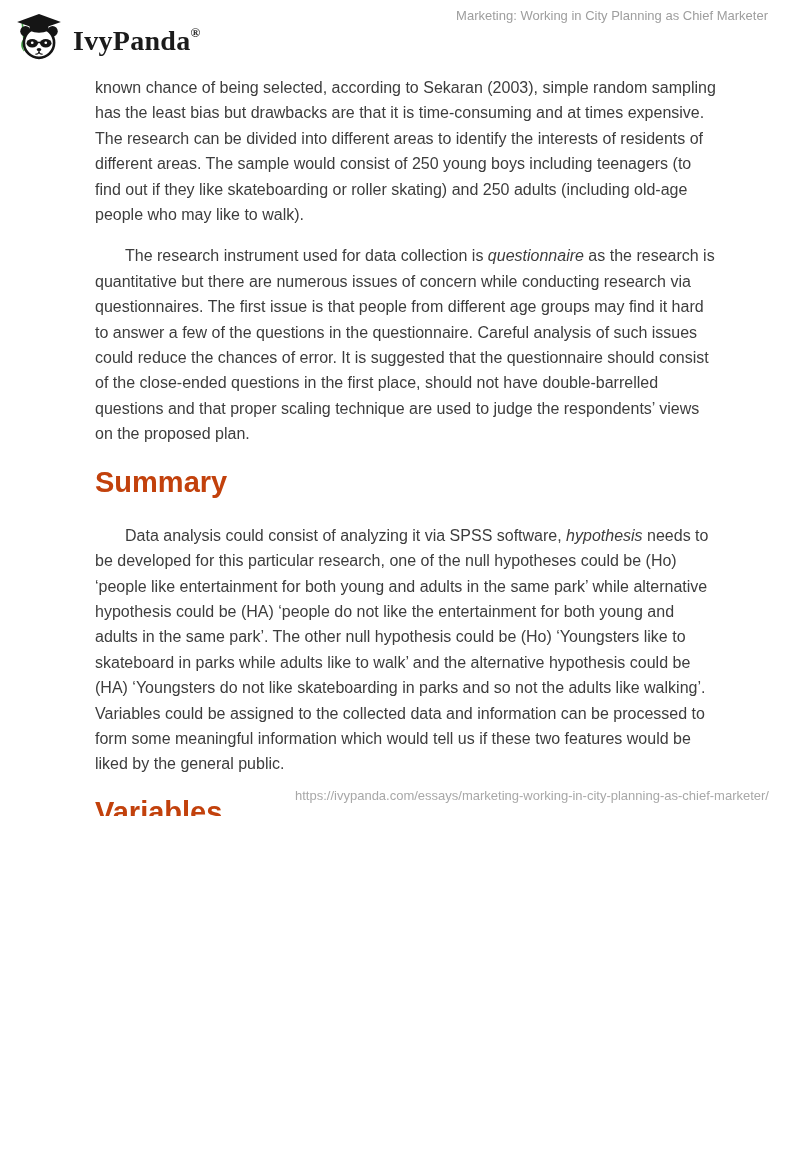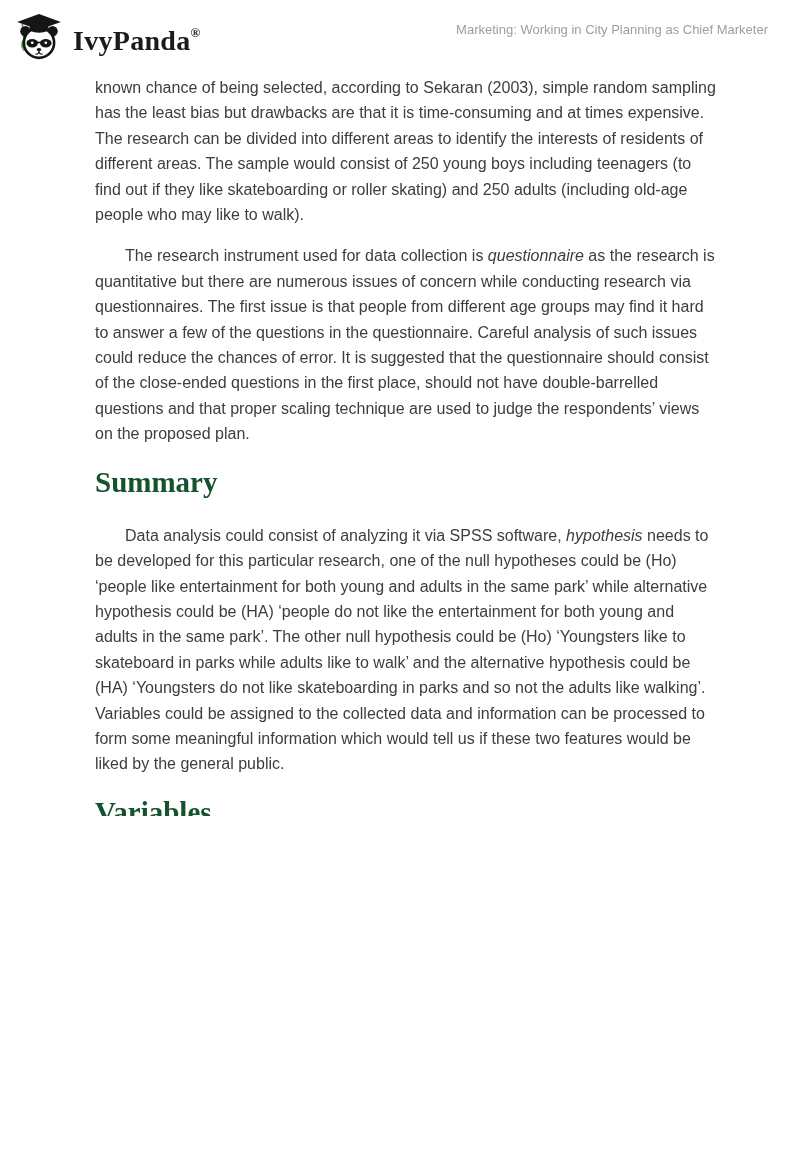--- a/index.html
+++ b/index.html
@@ -37,37 +37,36 @@
   .logo-reg {
     font-family:"Liberation Serif", serif;
     font-weight:bold;
     font-size:13px;
     color:#1b1b1b;
     vertical-align:13px;
   }
   .doc-title {
     font-size:13px;
     color:#9e9e9e;
-    margin-top:14px;
     text-align:left;
   }
   .main {
     padding:13px 82px 0 95px;
     font-size:16px;
     line-height:25.4px;
     color:#3d3d3d;
   }
   .main p { margin:0 0 16px 0; }
   .main p.indent { text-indent:30px; }
   .main h1 {
-    font-family:Liberation Serif, serif;
+    font-family:Liberation Sans, sans-serif;
     font-weight:bold;
     font-size:29px;
     line-height:34px;
-    color:#14532d;
+    color:#c2410c;
     margin:18px 0 24px 0;
   }
   .main em { }
   .footer {
     position:absolute;
     right:31px;
     bottom:13px;
     font-size:13px;
     color:#a8a8a8;
   }
@@ -111,14 +110,15 @@
   </div>
 
   <div class="main">
       <p><span>known chance of being selected, according to Sekaran (2003), simple random sampling has the least bias but drawbacks are that it is time-consuming and at times expensive. The research can be divided into different areas to identify the interests of residents of different areas. The sample would consist of 250 young boys including teenagers (to find out if they like skateboarding or roller skating) and 250 adults (including old-age people who may like to walk).</span></p>
       <p class="indent"><span>The research instrument used for data collection is </span><em>questionnaire</em><span> as the research is quantitative but there are numerous issues of concern while conducting research via questionnaires. The first issue is that people from different age groups may find it hard to answer a few of the questions in the questionnaire. Careful analysis of such issues could reduce the chances of error. It is suggested that the questionnaire should consist of the close-ended questions in the first place, should not have double-barrelled questions and that proper scaling technique are used to judge the respondents’ views on the proposed plan.</span></p>
       <h1>Summary</h1>
       <p class="indent"><span>Data analysis could consist of analyzing it via SPSS software, </span><em>hypothesis</em><span> needs to be developed for this particular research, one of the null hypotheses could be (Ho) ‘people like entertainment for both young and adults in the same park’ while alternative hypothesis could be (HA) ‘people do not like the entertainment for both young and adults in the same park’. The other null hypothesis could be (Ho) ‘Youngsters like to skateboard in parks while adults like to walk’ and the alternative hypothesis could be (HA) ‘Youngsters do not like skateboarding in parks and so not the adults like walking’. Variables could be assigned to the collected data and information can be processed to form some meaningful information which would tell us if these two features would be liked by the general public.</span></p>
       <h1>Variables</h1>
     </div>
 
+  <div class="footer">https://ivypanda.com/essays/marketing-working-in-city-planning-as-chief-marketer/</div>
 
 </div>
 
 </body></html>

